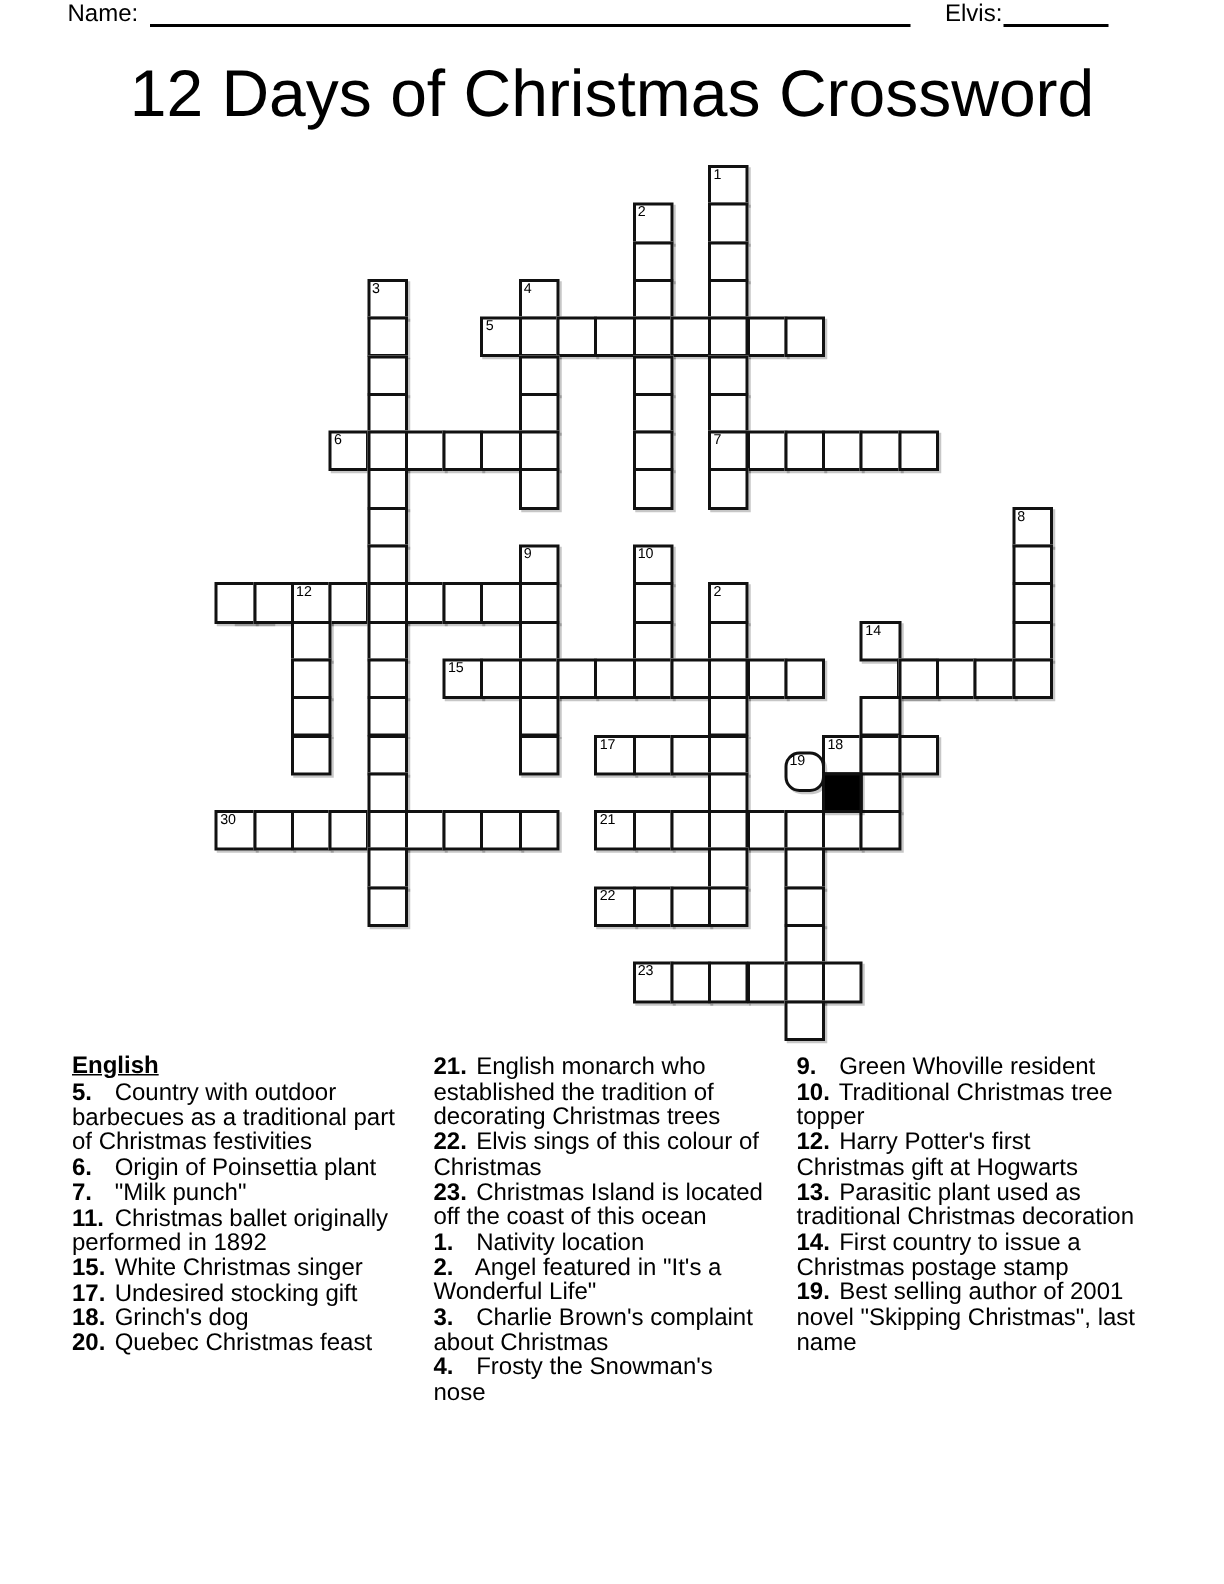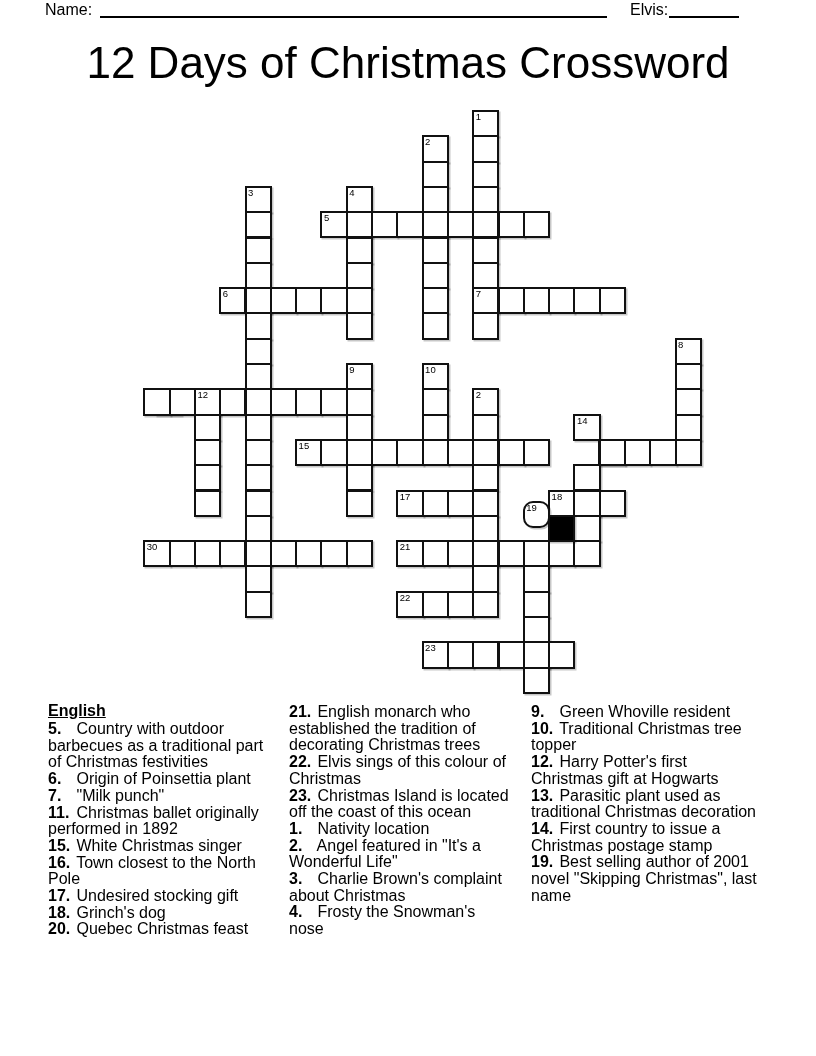--- a/index.html
+++ b/index.html
@@ -232,21 +232,20 @@
   </div>
 
 <div class="clues">
   <div class="ccol" id="ccol1" style="left:48px;width:224px">
       <div class="clue-heading">English</div>
       <div class="clue"><b class="cn">5.</b> Country with outdoor barbecues as a traditional part of Christmas festivities</div>
       <div class="clue"><b class="cn">6.</b> Origin of Poinsettia plant</div>
       <div class="clue"><b class="cn">7.</b> "Milk punch"</div>
       <div class="clue"><b class="cn">11.</b> Christmas ballet originally performed in 1892</div>
       <div class="clue"><b class="cn">15.</b> White Christmas singer</div>
-      <div class="clue"><b class="cn">16.</b> Town closest to the North Pole</div>
       <div class="clue"><b class="cn">17.</b> Undesired stocking gift</div>
       <div class="clue"><b class="cn">18.</b> Grinch's dog</div>
       <div class="clue"><b class="cn">20.</b> Quebec Christmas feast</div>
     </div>
   <div class="ccol" id="ccol2" style="left:289px;width:222px;padding-top:4px">
       <div class="clue"><b class="cn">21.</b> English monarch who established the tradition of decorating Christmas trees</div>
       <div class="clue"><b class="cn">22.</b> Elvis sings of this colour of Christmas</div>
       <div class="clue"><b class="cn">23.</b> Christmas Island is located off the coast of this ocean</div>
       <div class="clue"><b class="cn">1.</b> Nativity location</div>
       <div class="clue"><b class="cn">2.</b> Angel featured in "It's a Wonderful Life"</div>

